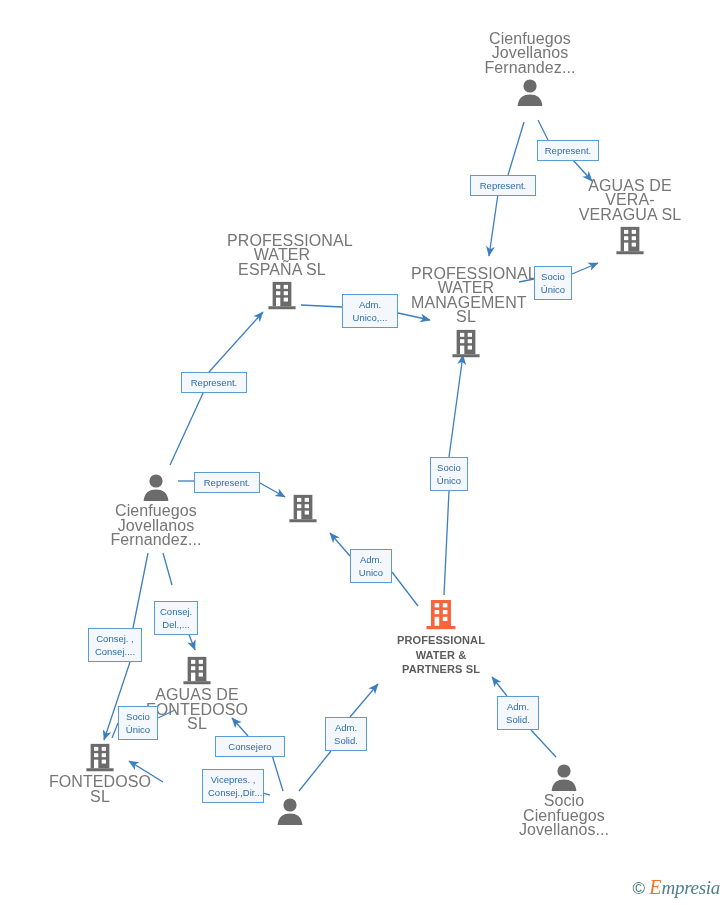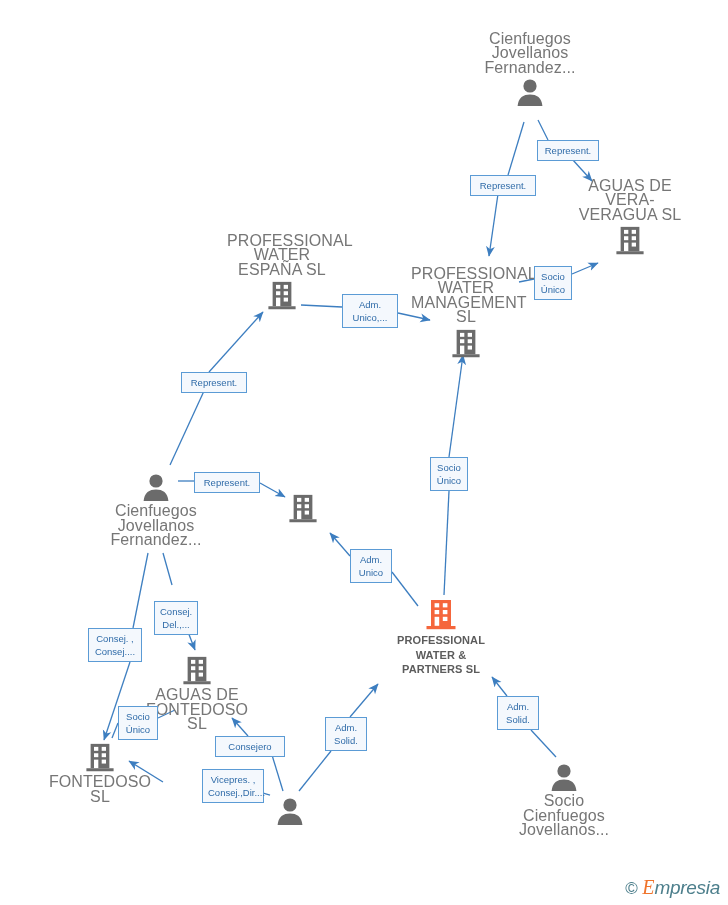--- a/index.html
+++ b/index.html
@@ -282,15 +282,15 @@
       <div class="elabel" style="left: 163px; top: 769px; width: 62px; min-height: 34px; margin-left: 39px;">Vicepres. ,
 Consej.,Dir....</div>
       <div class="elabel" style="left: 325px; top: 717px; width: 42px; min-height: 34px;">Adm.
 Solid.</div>
       <div class="elabel" style="left: 497px; top: 696px; width: 42px; min-height: 34px;">Adm.
 Solid.</div>
     </div>
 
   <div style="position:absolute; right:8px; bottom:6px; z-index:20;">
     <span style="font-size:17px; color:#4d7f8c;">©</span>
-    <span style="font-size:20px; font-style:italic; color:#f0742c; font-family:'Liberation Serif',serif;">E</span><span style="font-size:19px; font-style:italic; color:#4d7f8c; font-family:Liberation Sans, sans-serif; letter-spacing:-.3px;">mpresia</span>
+    <span style="font-size:20px; font-style:italic; color:#f0742c; font-family:'Liberation Serif',serif;">E</span><span style="font-size:19px; font-style:italic; color:#4d7f8c; font-family:Liberation Serif, serif; letter-spacing:-.3px;">mpresia</span>
   </div>
 </div>
 
 </body></html>

